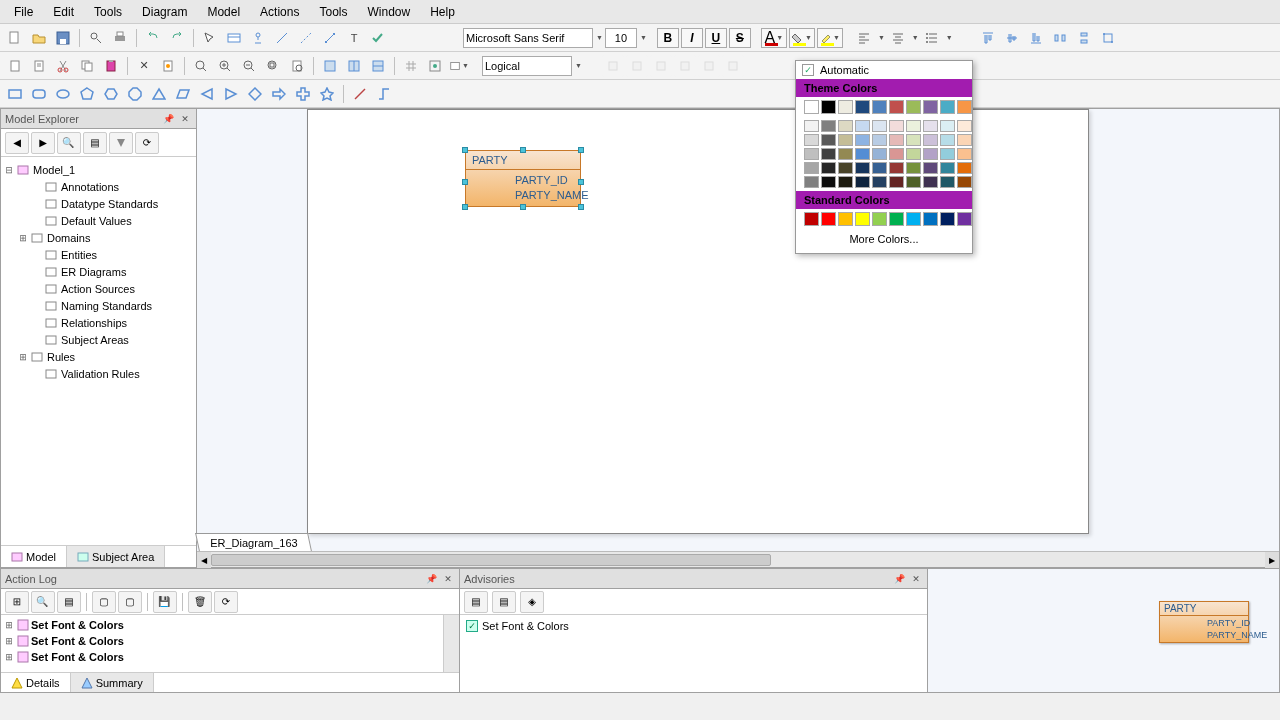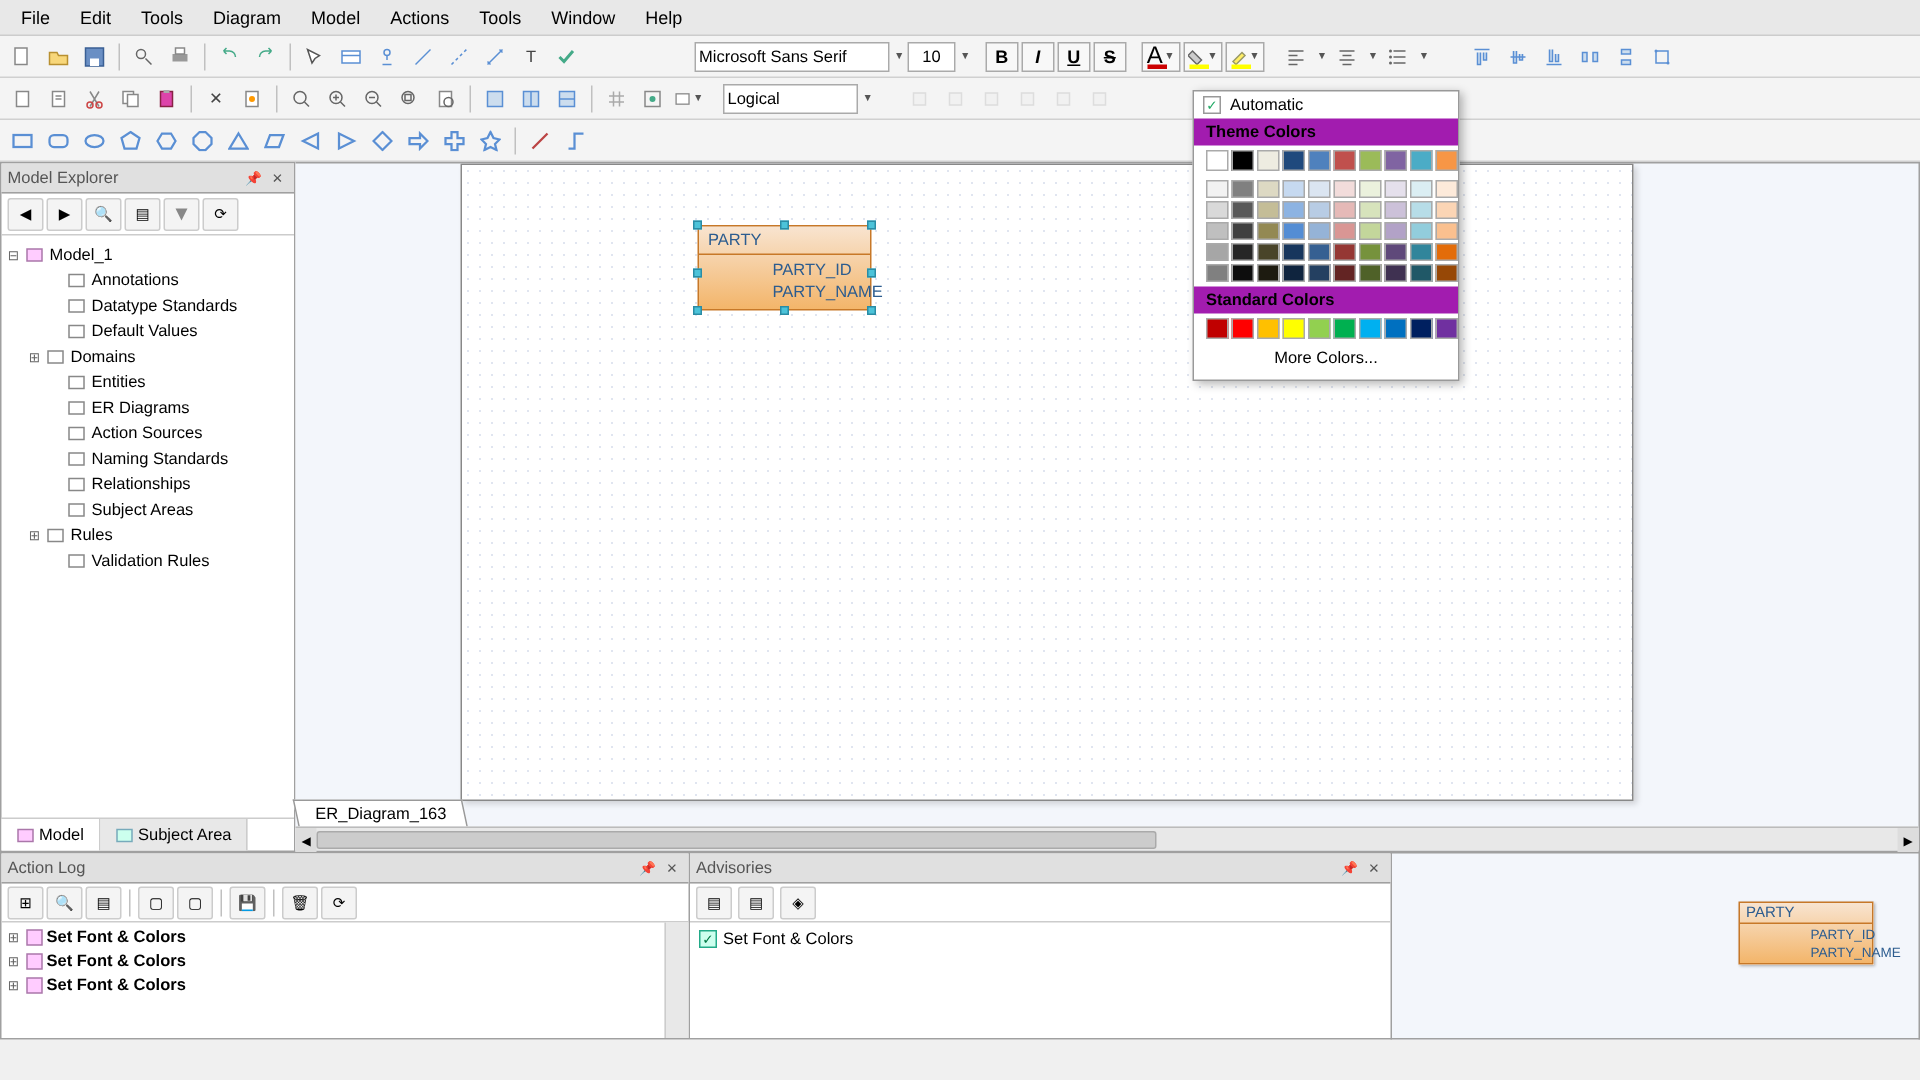--- a/index.html
+++ b/index.html
@@ -731,20 +731,34 @@
           </div>
         <div class="log-item">
             <span class="tree-toggle">⊞</span>
             <svg width="12" height="12" style="margin:0 2px">
               <rect x="1" y="1" width="10" height="10" fill="#fcf" stroke="#a7a"></rect>
             </svg>
             <b>Set  Font &amp; Colors</b>
           </div>
       </div>
       <div class="log-scroll"></div>
+    </div>
+    <div class="log-tabs">
+      <div class="tab active">
+          <svg class="tab-icon" viewBox="0 0 12 12">
+            <path d="M6 1l5 10H1z" fill="#fd4" stroke="#b90"></path>
+          </svg>
+          <span>Details</span>
+        </div>
+      <div class="tab">
+          <svg class="tab-icon" viewBox="0 0 12 12">
+            <path d="M6 1l5 10H1z" fill="#9cf" stroke="#57a"></path>
+          </svg>
+          <span>Summary</span>
+        </div>
     </div>
   </div>
 
   <div class="advisories">
     <div class="panel-title">
       <span>Advisories</span>
       <div class="panel-title-ctrl">
         <span class="panel-pin">📌</span>
         <span class="panel-close">✕</span>
       </div>

